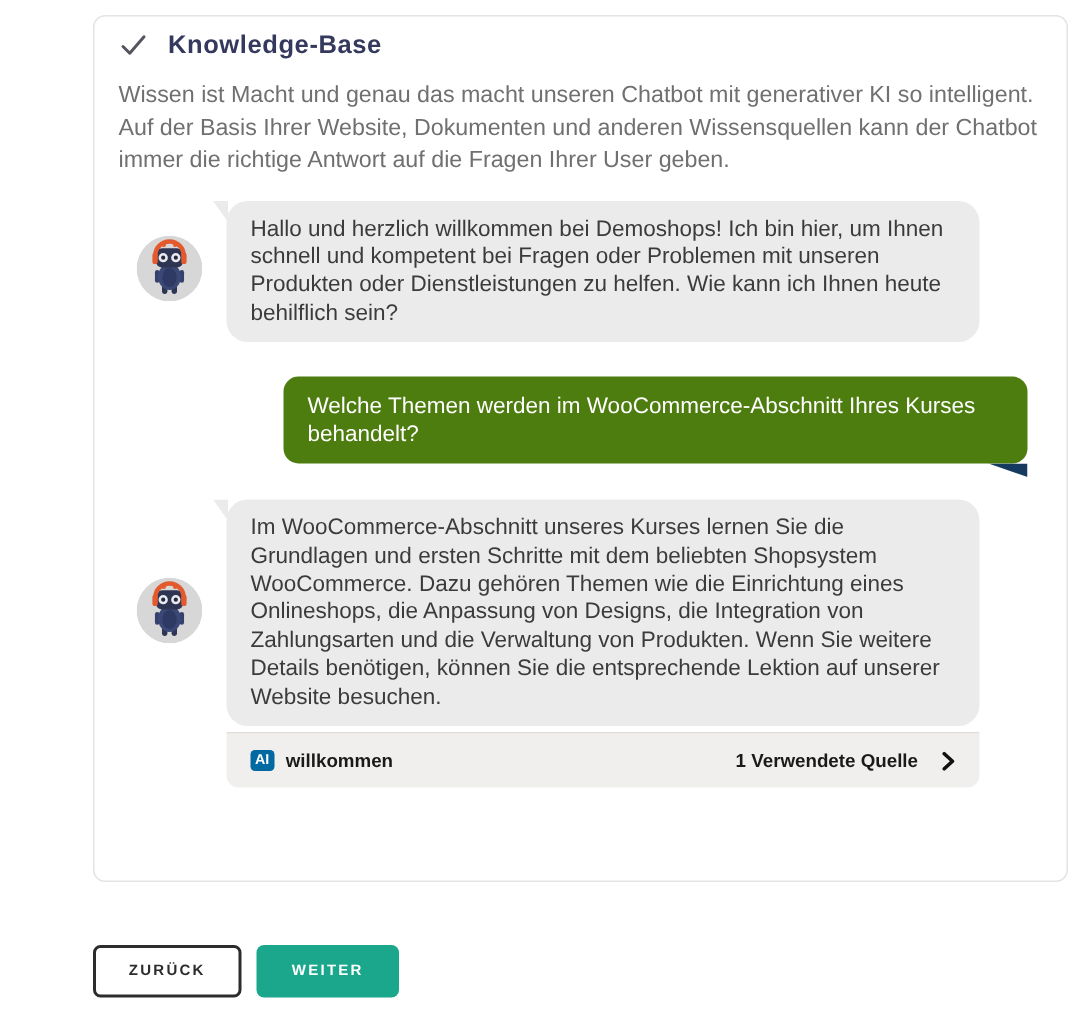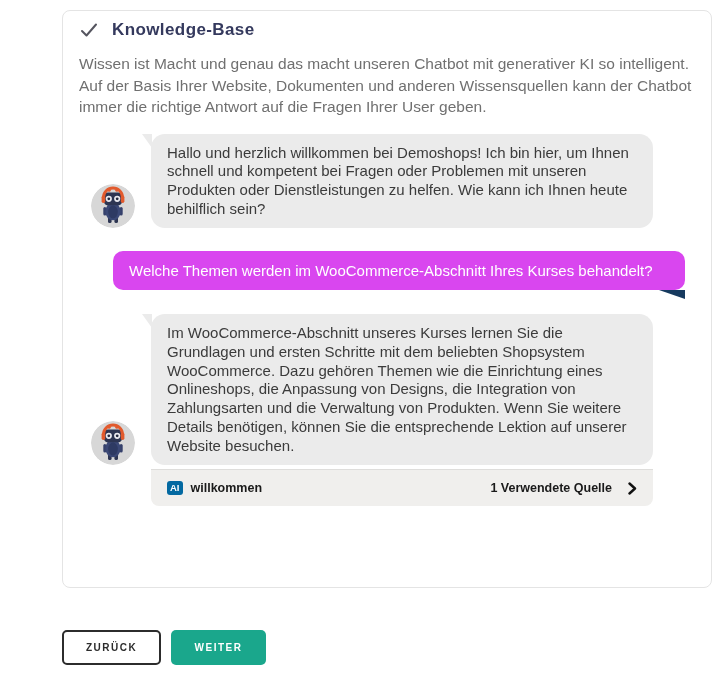--- a/index.html
+++ b/index.html
@@ -11,28 +11,28 @@
         box-sizing:border-box;background:#ffffff;border:1px solid #e4e4e4;
         border-radius:8px;padding:3px 16px 0 16px;}
   .card-header{display:flex;align-items:center;gap:13px;margin-top:6px;}
   .check{width:20px;height:20px;display:inline-flex;align-items:center;justify-content:center;}
   .card-title{margin:0;font-size:17px;font-weight:700;color:#34395d;letter-spacing:.4px;}
   .intro{margin:13px 0 0 0;max-width:622px;font-size:15.5px;line-height:21.5px;color:#707070;}
   .example{margin:15px 0 0 0;font-size:15.5px;line-height:21px;color:#707070;}
 
   
   .chat{margin:13px 0 0 12px;}
-  .chat-row{display:flex;gap:16px;align-items:flex-end;}
+  .chat-row{display:flex;gap:16px;align-items:center;}
   .avatar{width:44px;height:44px;flex:none;border-radius:50%;overflow:hidden;}
   .bubble{position:relative;box-sizing:border-box;font-size:15px;}
   .bot-bubble{width:502px;background:#ebebeb;color:#3b3b3b;border-radius:14px;
               padding:10px 16px;line-height:18.7px;margin-top:3px;}
   .bot-tail{position:absolute;left:-9px;top:0;}
   .row-user{display:flex;justify-content:flex-end;margin-top:23px;}
-  .user-bubble{width:572px;margin-right:10px;background:#d946ef;color:#ffffff;
+  .user-bubble{width:496px;margin-right:10px;background:#4d7c0f;color:#ffffff;
                border-radius:10px;padding:10px 16px;line-height:19px;}
   .user-tail{position:absolute;right:0;bottom:-9px;}
   .row-bot2{margin-top:21px;}
 
   
   .chat-footer{display:flex;align-items:center;box-sizing:border-box;
                margin:4px 0 0 60px;width:502px;height:37px;padding:0 16px;
                background:#f0efed;border-top:1px solid #dedddb;border-radius:0 0 8px 8px;cursor:pointer;}
   .ai-chip{display:inline-block;background:#0369a1;color:#ffffff;font-size:9.5px;font-weight:700;
            padding:2px 3px;border-radius:3px;line-height:10px;}

